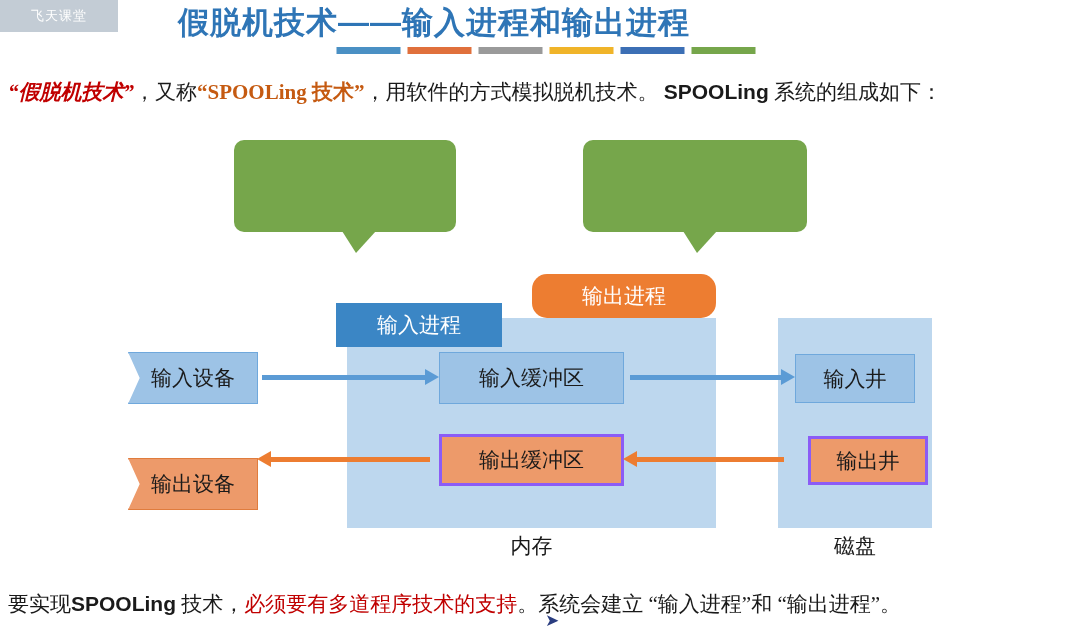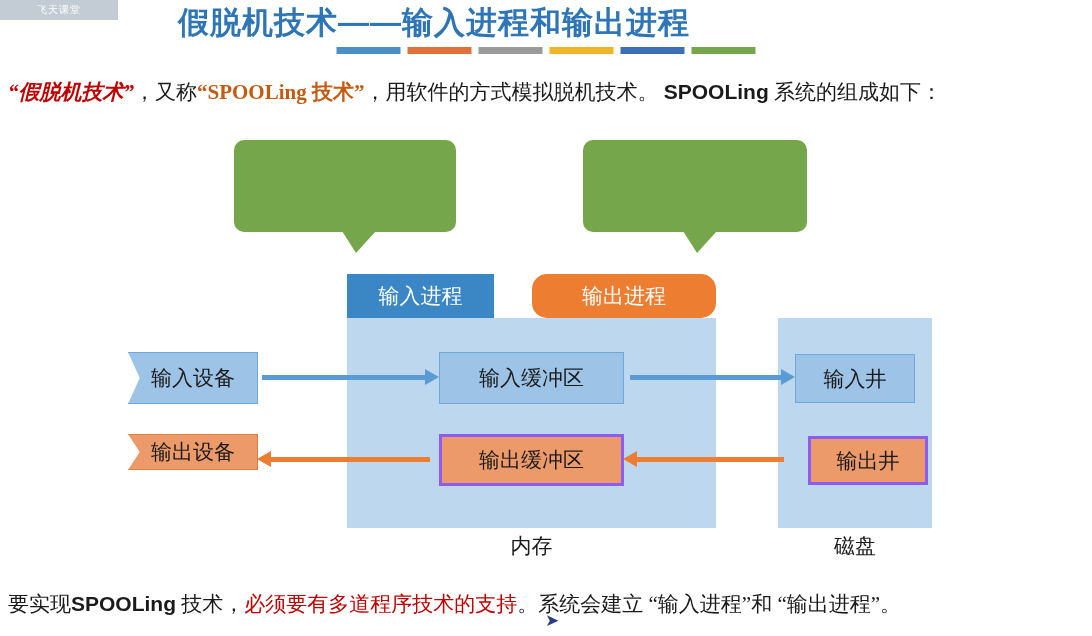--- a/index.html
+++ b/index.html
@@ -12,24 +12,24 @@
     background: #ffffff;
     font-family: "Liberation Serif", "DejaVu Serif", serif;
     overflow: hidden;
     position: relative;
   }
   .watermark {
     position: absolute;
     left: 0;
     top: 0;
     width: 118px;
-    height: 20px;
+    height: 32px;
     background: #b9c4ce;
     color: #ffffff;
-    font-size: 10px;
+    font-size: 13px;
     font-family: "Liberation Sans", sans-serif;
     letter-spacing: 1px;
     display: flex;
     align-items: center;
     justify-content: center;
     opacity: 0.85;
   }
   .title {
     position: absolute;
     top: 2px;
@@ -116,23 +116,24 @@
     position: absolute;
     top: 274px;
     height: 44px;
     color: #ffffff;
     font-size: 21px;
     display: flex;
     align-items: center;
     justify-content: center;
   }
   .proc-in {
-    left: 347px;
-    width: 147px;
+    left: 336px;
+    width: 166px;
     background: #3b86c5;
+    margin-top: 29px;
   }
   .proc-out {
     left: 532px;
     width: 184px;
     background: #ed7d31;
     border-radius: 15px;
   }
   .disk-block {
     position: absolute;
     left: 778px;
@@ -163,21 +164,21 @@
     background: #9dc3e6;
     border: 1px solid #6fa8dc;
     clip-path: polygon(0 0, 100% 0, 100% 100%, 0 100%, 9% 50%);
   }
   .orange-flag {
     background: #ed9a6a;
     border: 1px solid #e07c3d;
     clip-path: polygon(0 0, 100% 0, 100% 100%, 0 100%, 9% 50%);
   }
   #box-in-device  { left: 128px; top: 352px; width: 130px; height: 52px; }
-  #box-out-device { left: 128px; top: 434px; width: 130px; height: 36px; text-align: center; }
+  #box-out-device { left: 128px; top: 458px; width: 130px; height: 52px; text-align: center; }
   #box-in-buf  { left: 439px; top: 352px; width: 185px; height: 52px; }
   #box-out-buf { left: 439px; top: 434px; width: 185px; height: 52px; }
   #box-in-well  { left: 795px; top: 354px; width: 120px; height: 49px; }
   #box-out-well { left: 808px; top: 436px; width: 120px; height: 49px; }
 
   .label {
     position: absolute;
     font-size: 21px;
     color: #1a1a1a;
     text-align: center;

